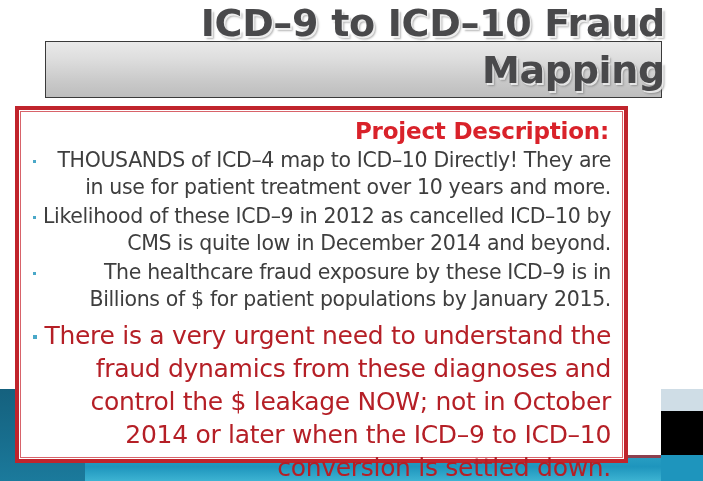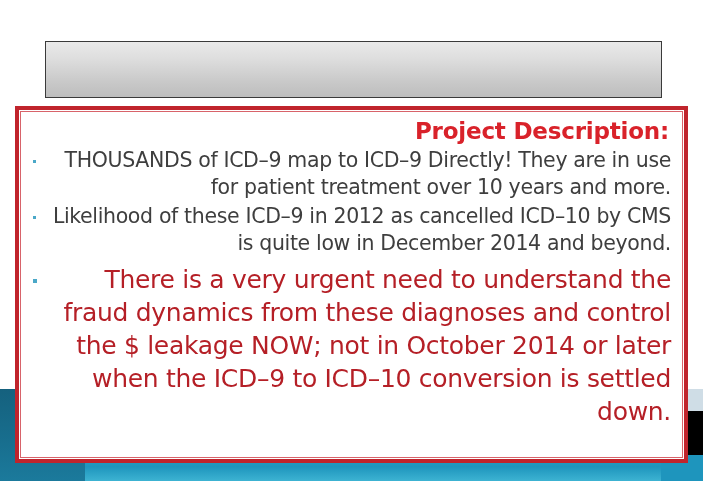--- a/index.html
+++ b/index.html
@@ -103,21 +103,21 @@
                  2.5px 2.5px 2px rgba(90,90,90,0.45);
     white-space: pre-line;
     z-index: 3;
   }
 
   
   .content-box {
     position: absolute;
     left: 15px;
     top: 106px;
-    width: 673px;
+    width: 613px;
     height: 357px;
     box-sizing: border-box;
     background: #ffffff;
     border: 4px solid #c0242c;
     box-shadow: 0 0 0 1px #ffffff inset,
                 0 0 0 2px #d8636a inset;
     padding: 5px 13px 12px 14px;
   }
   .panel-heading {
     text-align: right;
@@ -173,26 +173,29 @@
 
   <div class="band-wrap">
     <div class="band-pale-right"></div>
     <div class="band-black-right"></div>
     <div class="band-light"></div>
     <div class="band-teal-right"></div>
     <div class="band-dark-left"></div>
   </div>
 
   <div class="title-box"></div>
+  <div class="title-text">ICD–9 to ICD–10 Fraud
+Mapping</div>
 
   <div class="content-box">
 
     <div class="panel-heading">Project Description:</div>
 
     <ul class="bullets">
-      <li>THOUSANDS of  ICD–9 map to ICD–9 Directly! They are in use for patient treatment over 10 years and more.</li>
+      <li>THOUSANDS of  ICD–4 map to ICD–10 Directly! They are in use for patient treatment over 10 years and more.</li>
       <li> Likelihood of these ICD–9 in 2012 as cancelled ICD–10 by CMS is quite low in December 2014 and beyond.</li>
+      <li>The healthcare fraud exposure by these ICD–9 is in Billions of $ for patient populations by January 2015.</li>
       <li class="emphasis">There is a very urgent need to understand the fraud dynamics from these diagnoses and control the $ leakage NOW; not in October 2014 or later when the ICD–9 to ICD–10 conversion is settled down.</li>
     </ul>
 
   </div>
 
 </div>
 
 </body></html>

